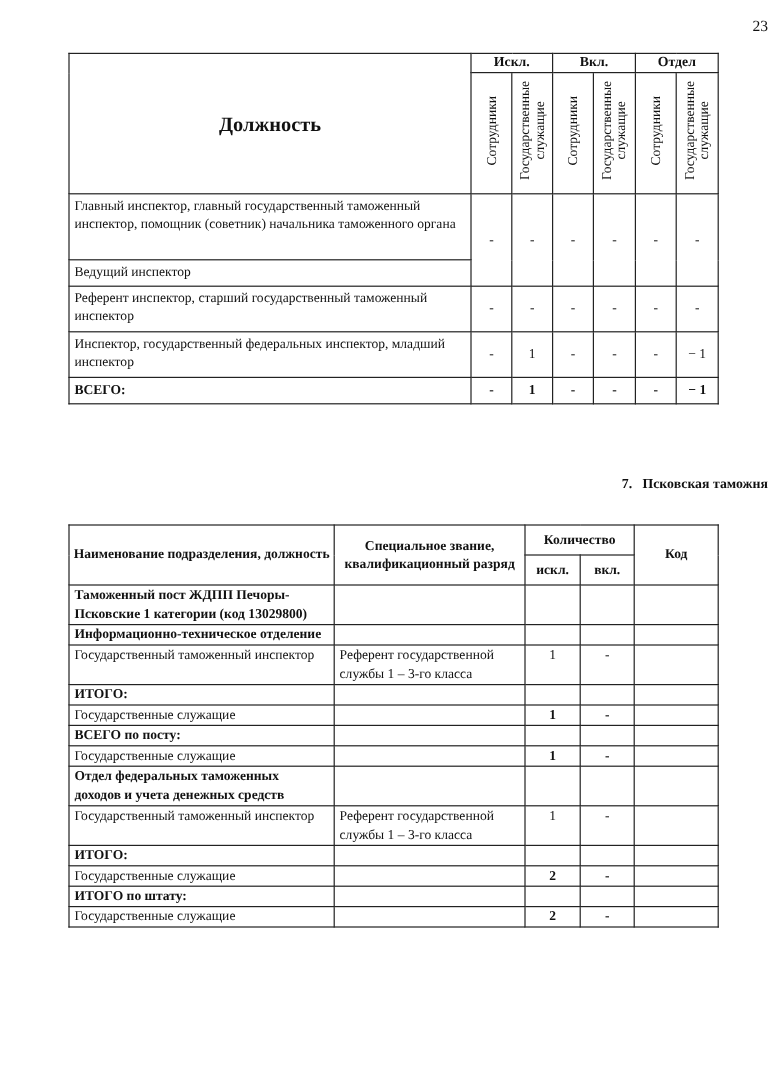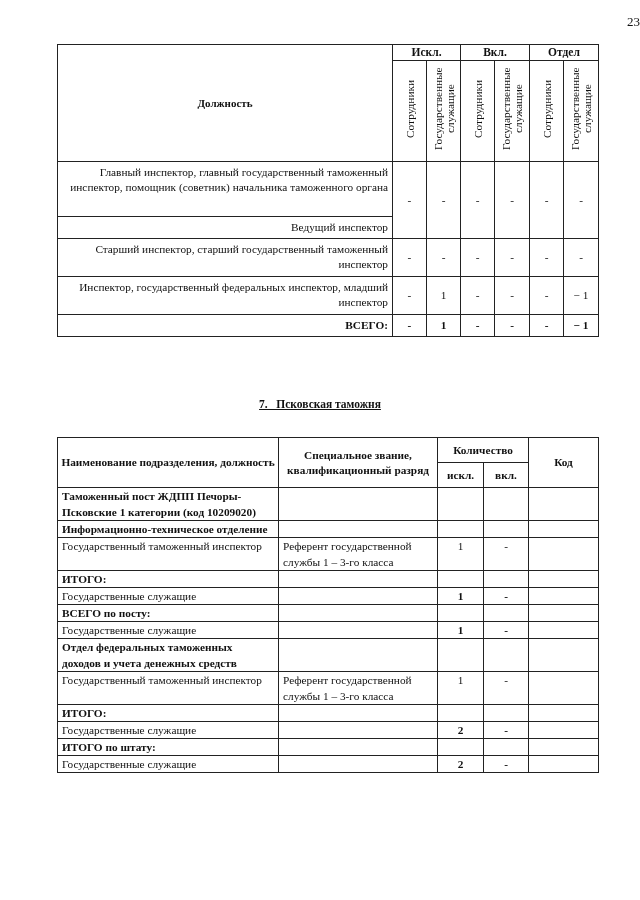--- a/index.html
+++ b/index.html
@@ -10,25 +10,25 @@
   td, th { border: 1px solid #222; padding: 0 4px; font-size: 11.3px; line-height: 15px; vertical-align: top; }
   th { font-weight: bold; margin-top: 37px; }
   .b { font-weight: bold; }
   .vm { vertical-align: middle; margin-left: 18px; }
   
   #t1 { left: 57px; top: 44px; width: 541px; }
   #t1 .grp { height: 15px; text-align: center; vertical-align: middle; font-size: 11.5px; }
   #t1 .rot { height: 100px; padding: 0; vertical-align: middle; text-align: center; }
   #t1 .rot span { display: inline-block; writing-mode: vertical-rl; transform: rotate(180deg);
                   font-weight: normal; font-size: 11.3px; line-height: 12px; text-align: center; white-space: nowrap; }
-  #t1 .dolzh { text-align: center; vertical-align: middle; font-size: 11px; }
-  #t1 td.name { padding: 3px 4px; text-align: right; }
+  #t1 .dolzh { text-align: center; vertical-align: middle; font-size: 17px; }
+  #t1 td.name { padding: 3px 4px; }
   #t1 td.val { text-align: center; vertical-align: middle; padding: 0; }
   
-  .h2 { position: absolute; top: 397px; left: 0; width: 640px; text-align: center; font-weight: bold; font-size: 11.5px; line-height: 15px; text-decoration: underline; }
+  .h2 { position: absolute; top: 397px; left: 0; width: 640px; text-align: right; font-weight: bold; font-size: 11.5px; line-height: 15px; }
   
   #t2 { left: 57px; top: 437px; width: 541px; }
   #t2 th { text-align: center; vertical-align: middle; font-size: 11.3px; line-height: 15px; padding: 0 3px; }
   #t2 td { padding: 0 4px; line-height: 16px; }
   #t2 td.num { text-align: center; }
 </style>
 </head>
 <body>
 
 <div class="page-num">23</div>
@@ -64,21 +64,21 @@
     <td rowspan="2" class="val">-</td>
     <td rowspan="2" class="val">-</td>
     <td rowspan="2" class="val">-</td>
     <td rowspan="2" class="val">-</td>
     <td rowspan="2" class="val">-</td>
   </tr>
   <tr style="height:21px">
     <td class="name">Ведущий инспектор</td>
   </tr>
   <tr style="height:38px">
-    <td class="name">Старший инспектор, старший государственный таможенный инспектор</td>
+    <td class="name">Референт инспектор, старший государственный таможенный инспектор</td>
     <td class="val">-</td>
     <td class="val">-</td>
     <td class="val">-</td>
     <td class="val">-</td>
     <td class="val">-</td>
     <td class="val">-</td>
   </tr>
   <tr style="height:38px">
     <td class="name">Инспектор, государственный федеральных инспектор, младший инспектор</td>
     <td class="val">-</td>
@@ -118,21 +118,21 @@
     <th rowspan="2">Специальное звание, квалификационный разряд</th>
     <th colspan="2">Количество</th>
     <th rowspan="2">Код</th>
   </tr>
   <tr style="height:25px">
     <th>искл.</th>
     <th>вкл.</th>
   </tr>
 
   <tr>
-    <td class="b">Таможенный пост ЖДПП Печоры-Псковские 1 категории (код 10209020)</td>
+    <td class="b">Таможенный пост ЖДПП Печоры-Псковские 1 категории (код 13029800)</td>
     <td></td>
     <td class="num"></td>
     <td class="num"></td>
     <td></td>
   </tr>
   <tr>
     <td class="b">Информационно-техническое отделение</td>
     <td></td>
     <td class="num"></td>
     <td class="num"></td>

